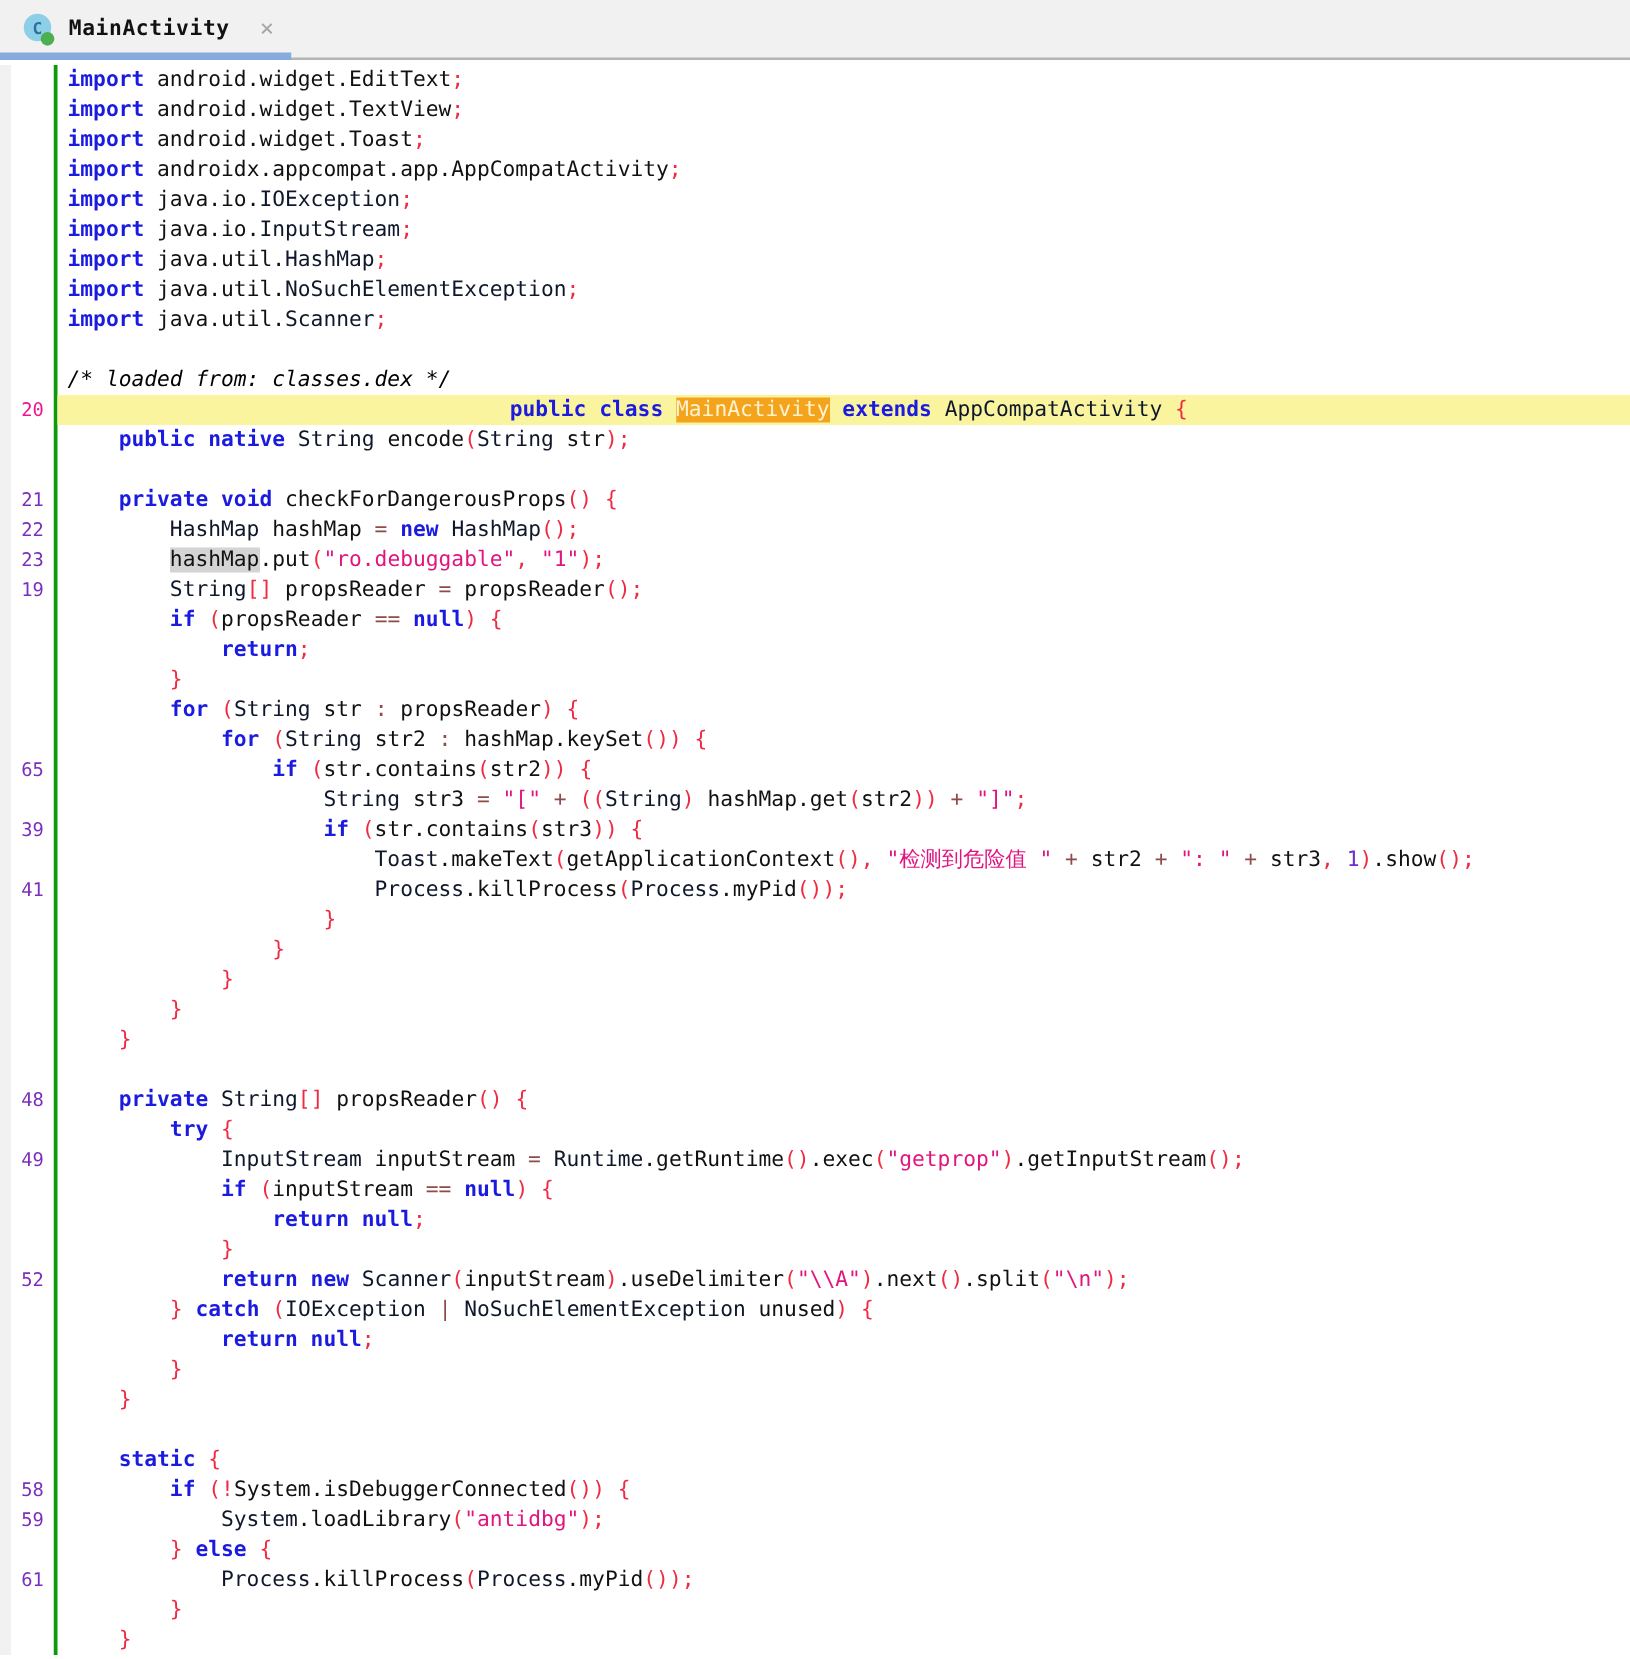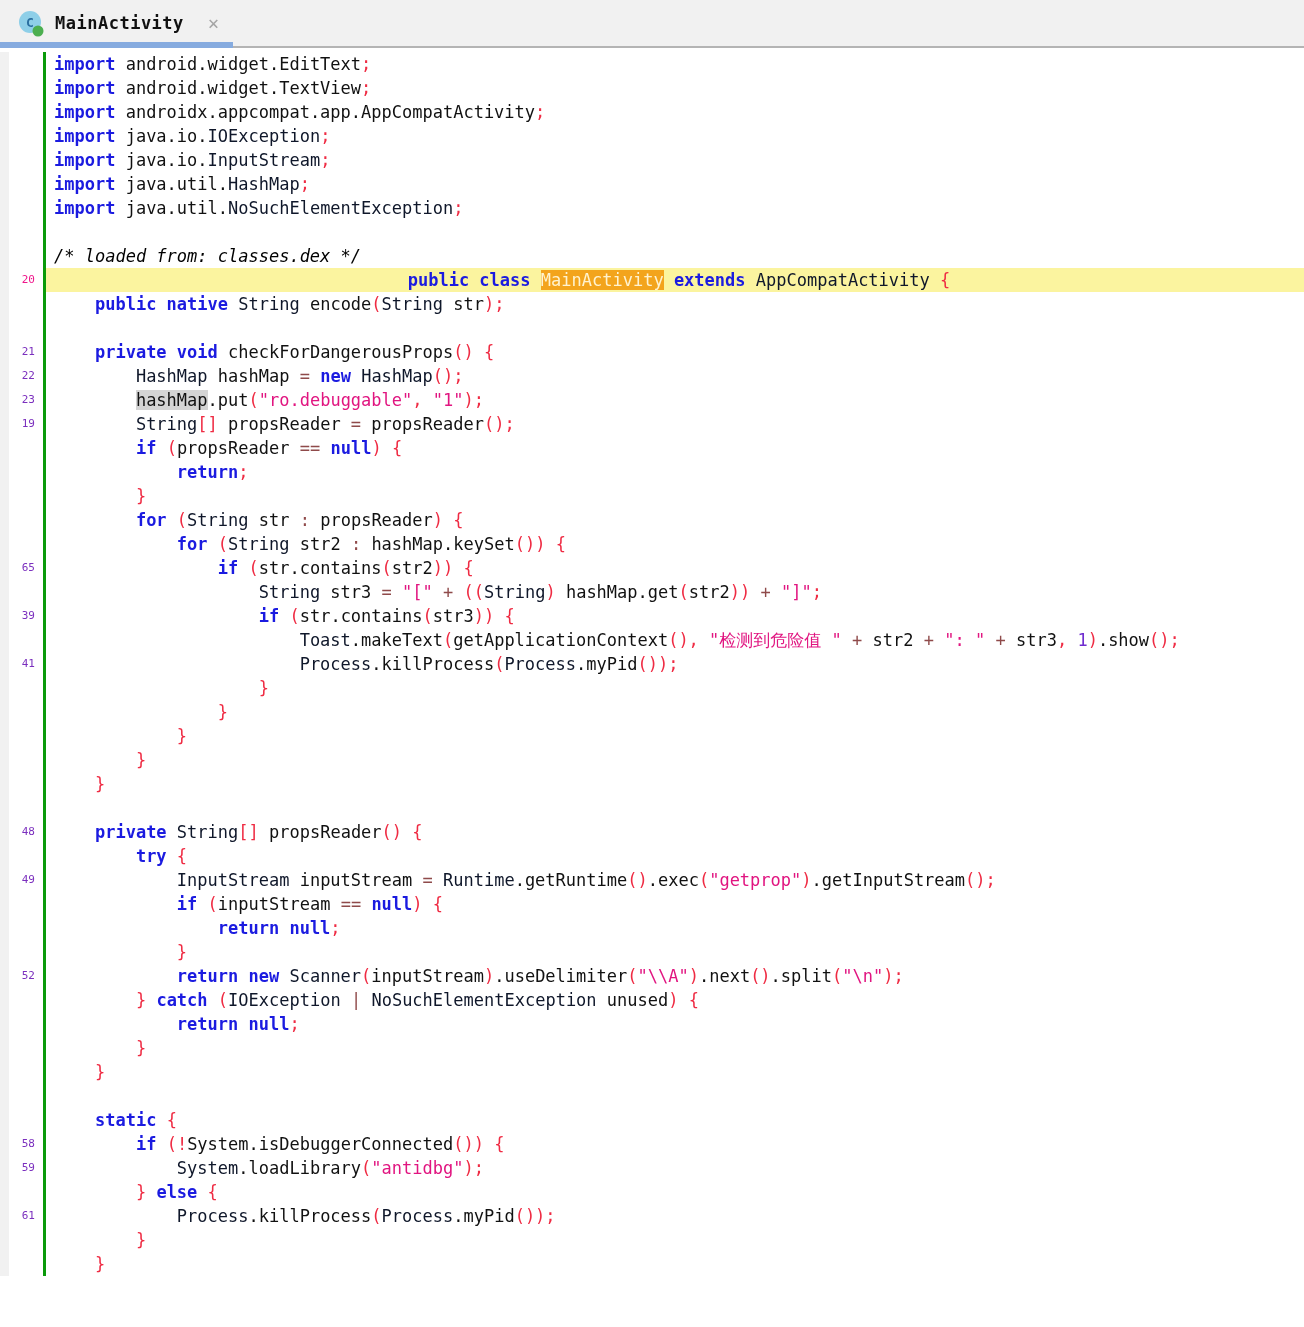--- a/index.html
+++ b/index.html
@@ -15,21 +15,21 @@
                     background:#86abdf; }
   .tab-title { font-weight:bold; font-size:17px; color:#111; letter-spacing:0.5px; }
   .tab-close { color:#a6a6a6; font-size:19px; margin-left:14px; line-height:1; }
   .class-icon { width:27px; height:27px; position:relative; flex:0 0 auto; }
 
   
   .editor { position:absolute; top:50px; left:0; right:0; bottom:0; background:#fff;
             padding-top:2px; }
   .row { display:flex; height:24px; align-items:center; }
   .gut { flex:0 0 46px; height:24px; line-height:24px; text-align:right;
-         padding-right:8px; font-size:11px; color:#7b2fbe;
+         padding-right:8px; font-size:15px; color:#7b2fbe;
          border-right:3px solid #0a9a0a;
          background:linear-gradient(to right,#f1f1f1 0,#f1f1f1 9px,#ffffff 9px); }
   .gut.cur { color:#ef168b; }
   .code { flex:1; height:24px; line-height:24px; white-space:pre; padding-left:8px;
           font-size:17px; color:#111; }
   .row.current .code { background:#fbf49f;text-align:center; }
 
   
   .tk-kw  { color:#1b1be0; font-weight:bold; }
   .tk-ty  { color:#0f172a; }
@@ -65,37 +65,45 @@
       <div class="row">
         <span class="gut"></span>
         <span class="code"><span class="tk-kw">import</span><span class="tk-pl"> android.widget.EditText</span><span class="tk-sep">;</span></span>
       </div>
       <div class="row">
         <span class="gut"></span>
         <span class="code"><span class="tk-kw">import</span><span class="tk-pl"> android.widget.TextView</span><span class="tk-sep">;</span></span>
       </div>
       <div class="row">
         <span class="gut"></span>
+        <span class="code"><span class="tk-kw">import</span><span class="tk-pl"> android.widget.Toast</span><span class="tk-sep">;</span></span>
+      </div>
+      <div class="row">
+        <span class="gut"></span>
         <span class="code"><span class="tk-kw">import</span><span class="tk-pl"> androidx.appcompat.app.AppCompatActivity</span><span class="tk-sep">;</span></span>
       </div>
       <div class="row">
         <span class="gut"></span>
         <span class="code"><span class="tk-kw">import</span><span class="tk-pl"> java.io.</span><span class="tk-ty">IOException</span><span class="tk-sep">;</span></span>
       </div>
       <div class="row">
         <span class="gut"></span>
         <span class="code"><span class="tk-kw">import</span><span class="tk-pl"> java.io.</span><span class="tk-ty">InputStream</span><span class="tk-sep">;</span></span>
       </div>
       <div class="row">
         <span class="gut"></span>
         <span class="code"><span class="tk-kw">import</span><span class="tk-pl"> java.util.</span><span class="tk-ty">HashMap</span><span class="tk-sep">;</span></span>
       </div>
       <div class="row">
         <span class="gut"></span>
         <span class="code"><span class="tk-kw">import</span><span class="tk-pl"> java.util.</span><span class="tk-ty">NoSuchElementException</span><span class="tk-sep">;</span></span>
+      </div>
+      <div class="row">
+        <span class="gut"></span>
+        <span class="code"><span class="tk-kw">import</span><span class="tk-pl"> java.util.</span><span class="tk-ty">Scanner</span><span class="tk-sep">;</span></span>
       </div>
       <div class="row">
         <span class="gut"></span>
         <span class="code"></span>
       </div>
       <div class="row">
         <span class="gut"></span>
         <span class="code"><span class="tk-cm">/* loaded from: classes.dex */</span></span>
       </div>
       <div class="row current">

